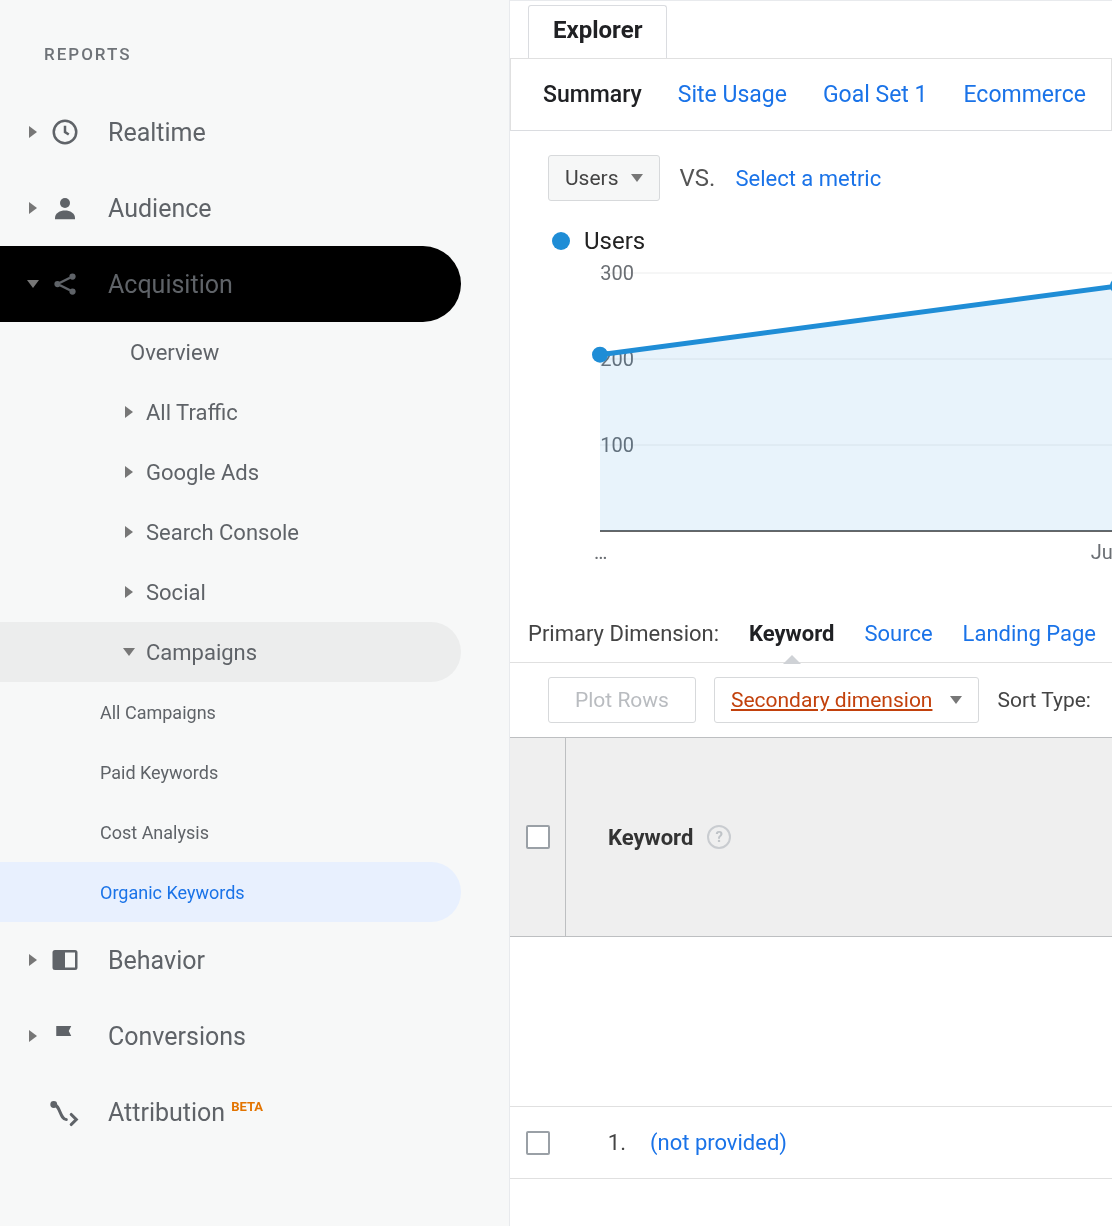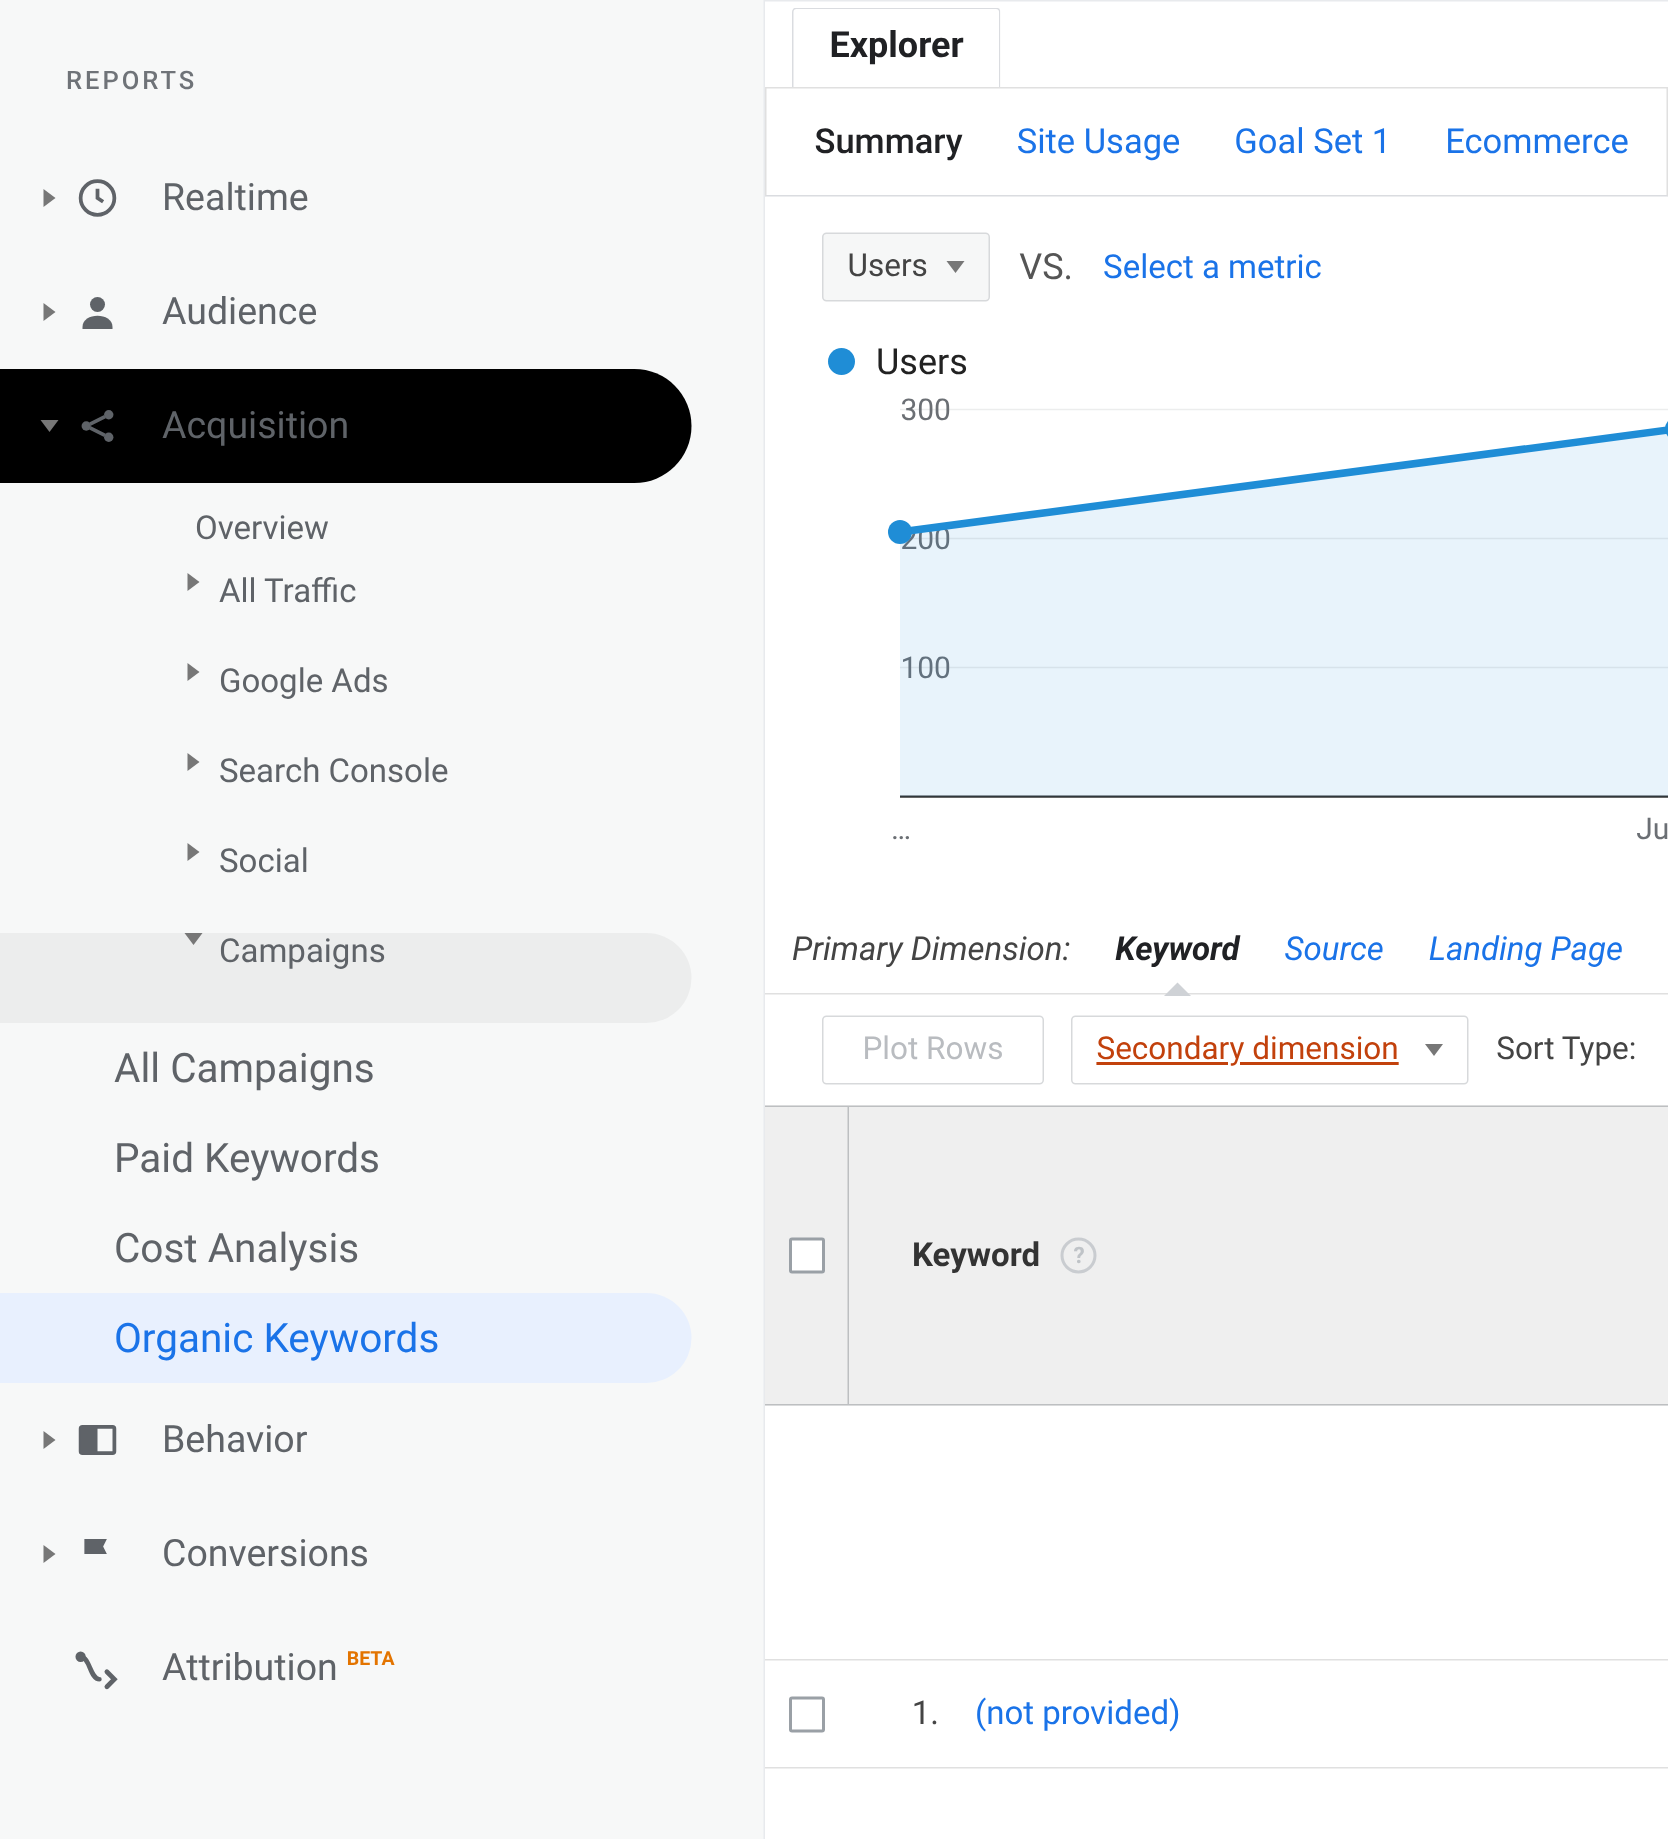--- a/index.html
+++ b/index.html
@@ -79,41 +79,41 @@
     font-size: 22px;
     color: #5f6368;
     cursor: pointer;
     border-radius: 0 30px 30px 0;
     margin-right: 48px;
   }
   .nav-sub2 {
     padding-left: 118px;
     height: 60px;
     display: flex;
-    align-items: flex-start;
+    align-items: center;
     font-size: 22px;
     color: #5f6368;
     cursor: pointer;
     border-radius: 0 30px 30px 0;
     margin-right: 48px;
   }
   .nav-sub2 .caret {
     width: 22px;
     display: flex;
     align-items: center;
     justify-content: center;
     margin-right: 6px;
   }
   .nav-sub2.expanded { background: #eceded; }
   .nav-sub3 {
-    padding-left: 76px;
+    padding-left: 100px;
     height: 60px;
     display: flex;
     align-items: center;
-    font-size: 27px;
+    font-size: 18px;
     color: #5f6368;
     cursor: pointer;
     border-radius: 0 30px 30px 0;
     margin-right: 48px;
   }
   .nav-sub3.active {
     background: #e8f0fe;
     color: #1a73e8;
   }
   
@@ -203,21 +203,20 @@
     position: relative;
   }
   
   .dim-row {
     display: flex;
     align-items: baseline;
     gap: 30px;
     padding: 44px 0 16px 18px;
     font-size: 22px;
     white-space: nowrap;
-    font-style: italic;
   }
   .dim-label { color: #444; }
   .dim-active { color:#202124; font-weight:700; position:relative; }
   .dim-active::after{
     content:"";
     position:absolute;
     left:50%; transform:translateX(-50%);
     bottom:-18px;
     width:0;height:0;
     border-left:9px solid transparent;

